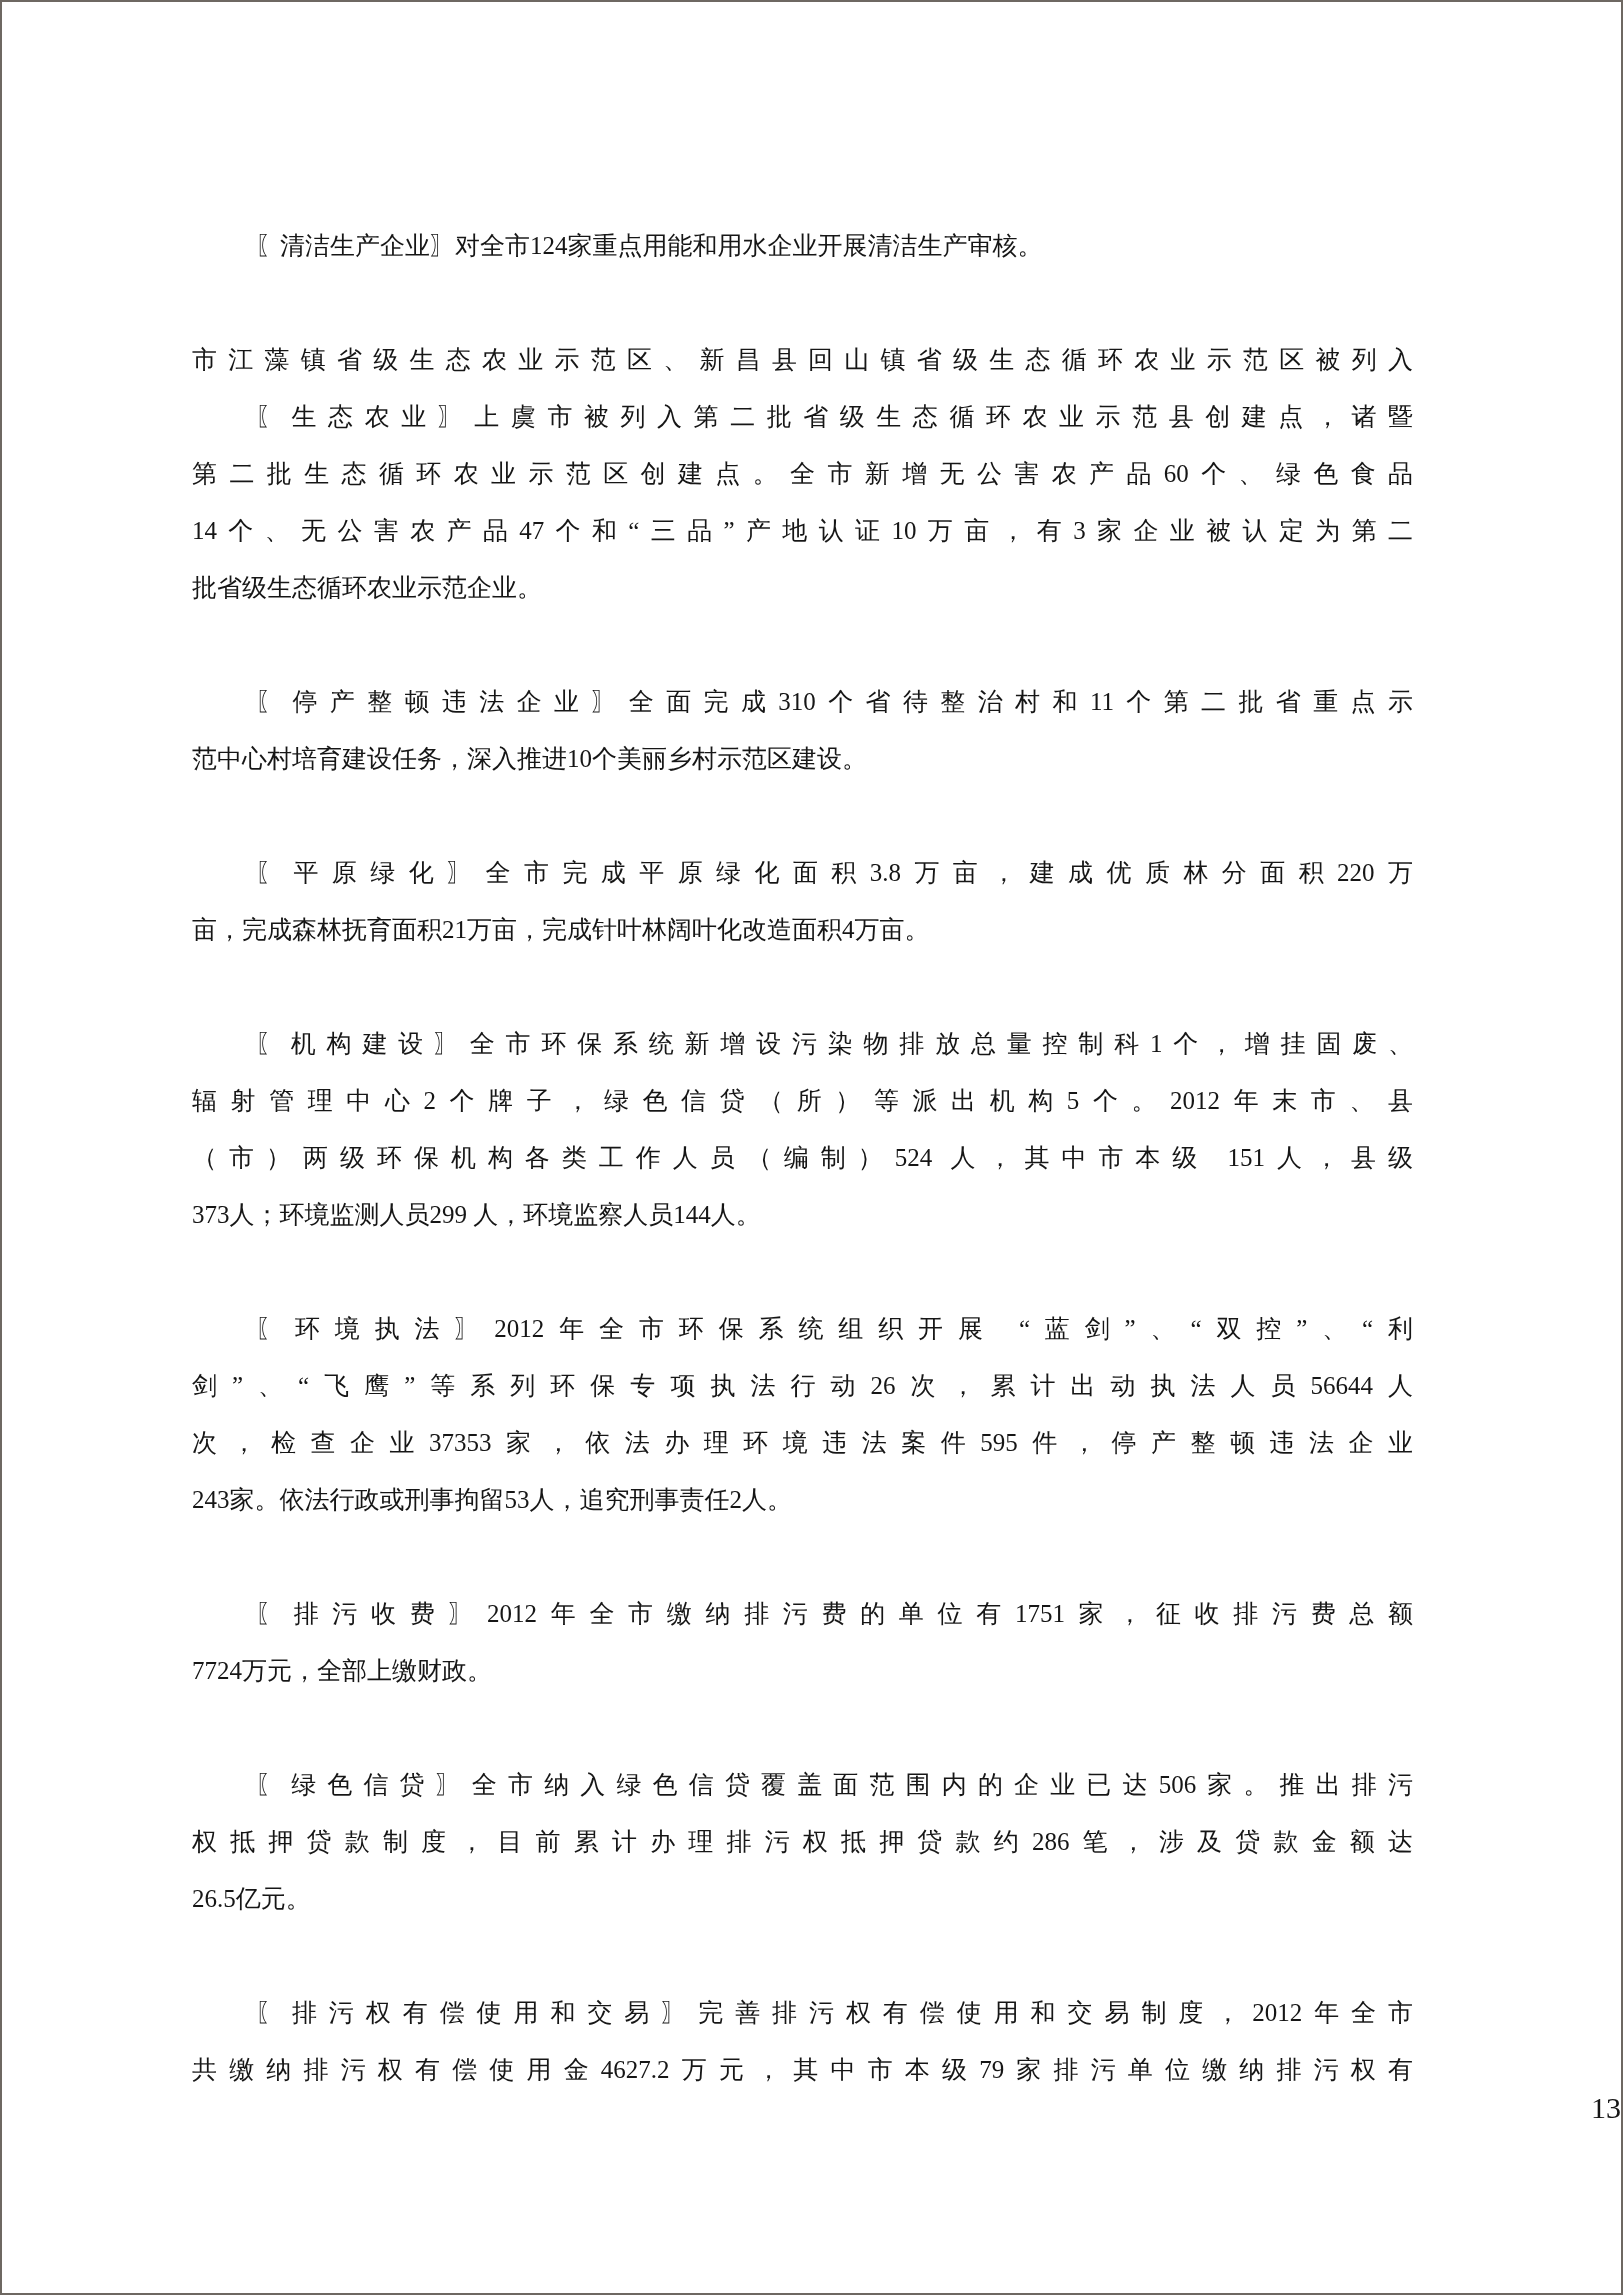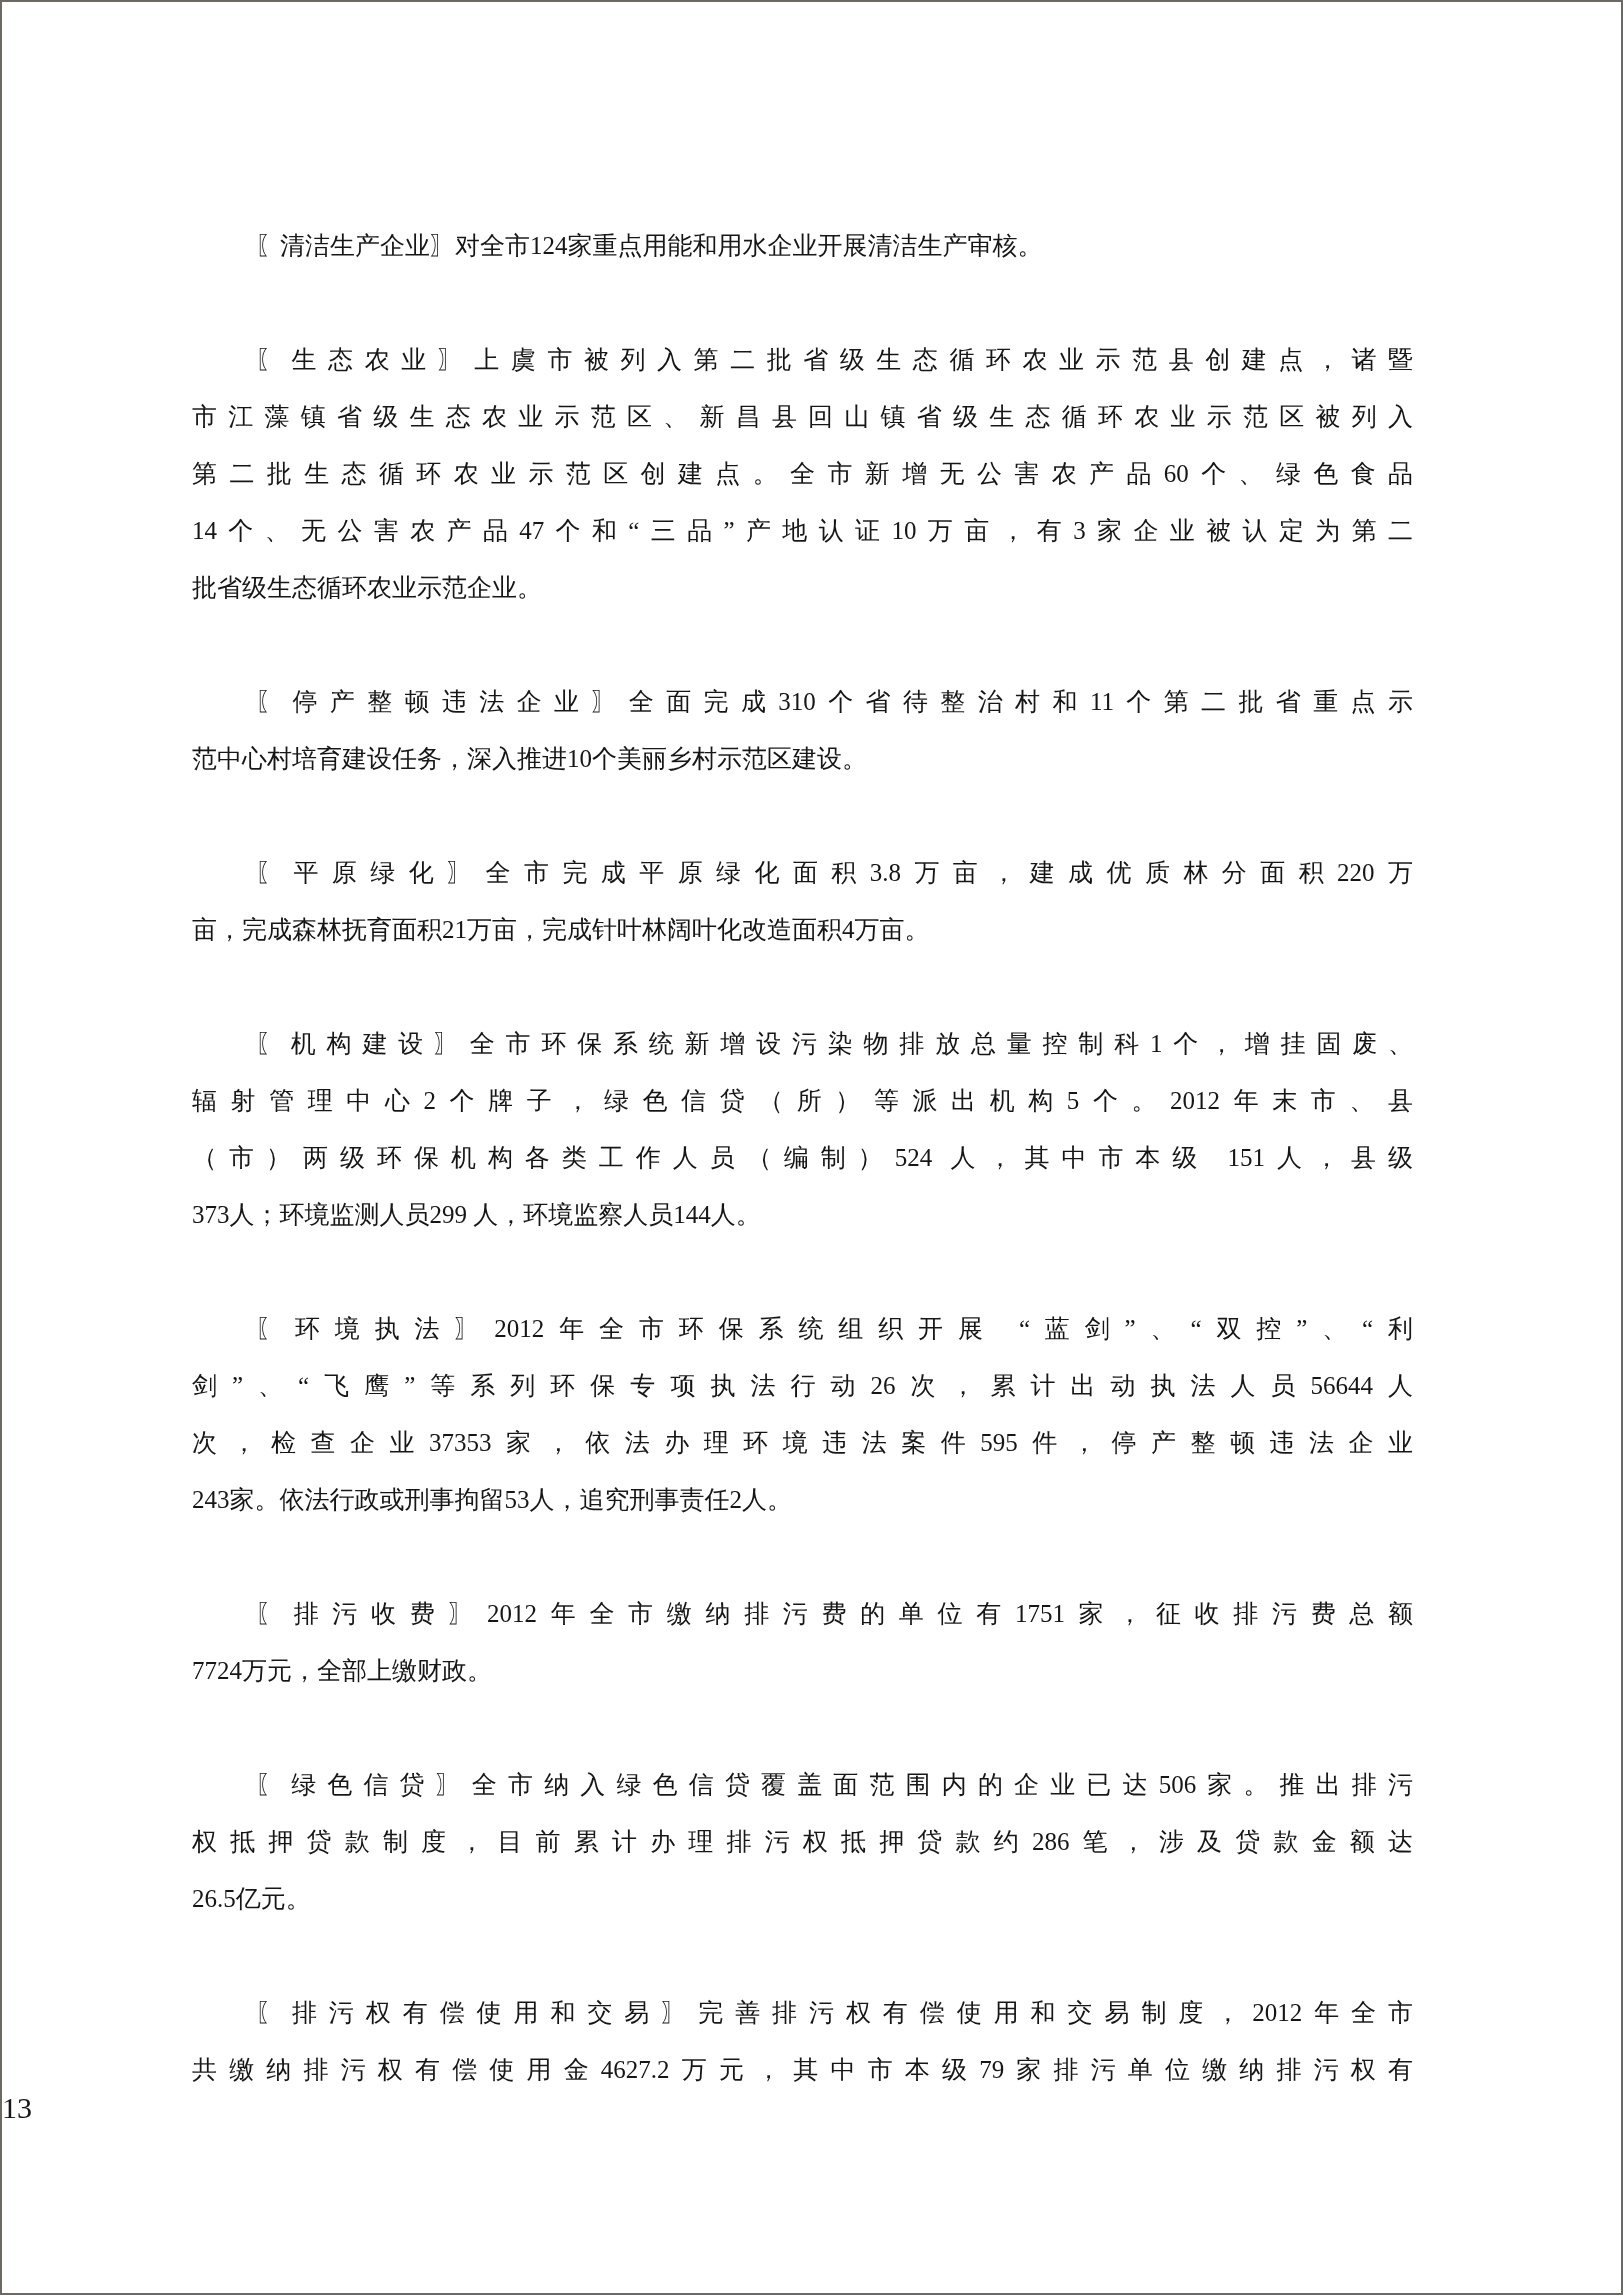--- a/index.html
+++ b/index.html
@@ -35,36 +35,36 @@
     text-align-last: justify;
     white-space: normal;
   }
   .line.first { text-indent: 63px; }
   .line.final { text-align-last: left; }
   .page-number {
     position: absolute;
     top: 2086px;
     left: 0;
     width: 100%;
-    text-align: left;
+    text-align: right;
     font-size: 30px;
     line-height: 39px;
   }
 </style>
 </head>
 <body>
 
 <div class="page">
   <div class="content">
       <div class="para">
         <div class="line first final">〖清洁生产企业〗对全市124家重点用能和用水企业开展清洁生产审核。</div>
       </div>
       <div class="para">
+        <div class="line">市江藻镇省级生态农业示范区、新昌县回山镇省级生态循环农业示范区被列入</div>
         <div class="line first">〖生态农业〗上虞市被列入第二批省级生态循环农业示范县创建点，诸暨</div>
-        <div class="line">市江藻镇省级生态农业示范区、新昌县回山镇省级生态循环农业示范区被列入</div>
         <div class="line">第二批生态循环农业示范区创建点。全市新增无公害农产品60个、绿色食品</div>
         <div class="line">14个、无公害农产品47个和“三品”产地认证10万亩，有3家企业被认定为第二</div>
         <div class="line final">批省级生态循环农业示范企业。</div>
       </div>
       <div class="para">
         <div class="line first">〖停产整顿违法企业〗全面完成310个省待整治村和11个第二批省重点示</div>
         <div class="line final">范中心村培育建设任务，深入推进10个美丽乡村示范区建设。</div>
       </div>
       <div class="para">
         <div class="line first">〖平原绿化〗全市完成平原绿化面积3.8万亩，建成优质林分面积220万</div>

